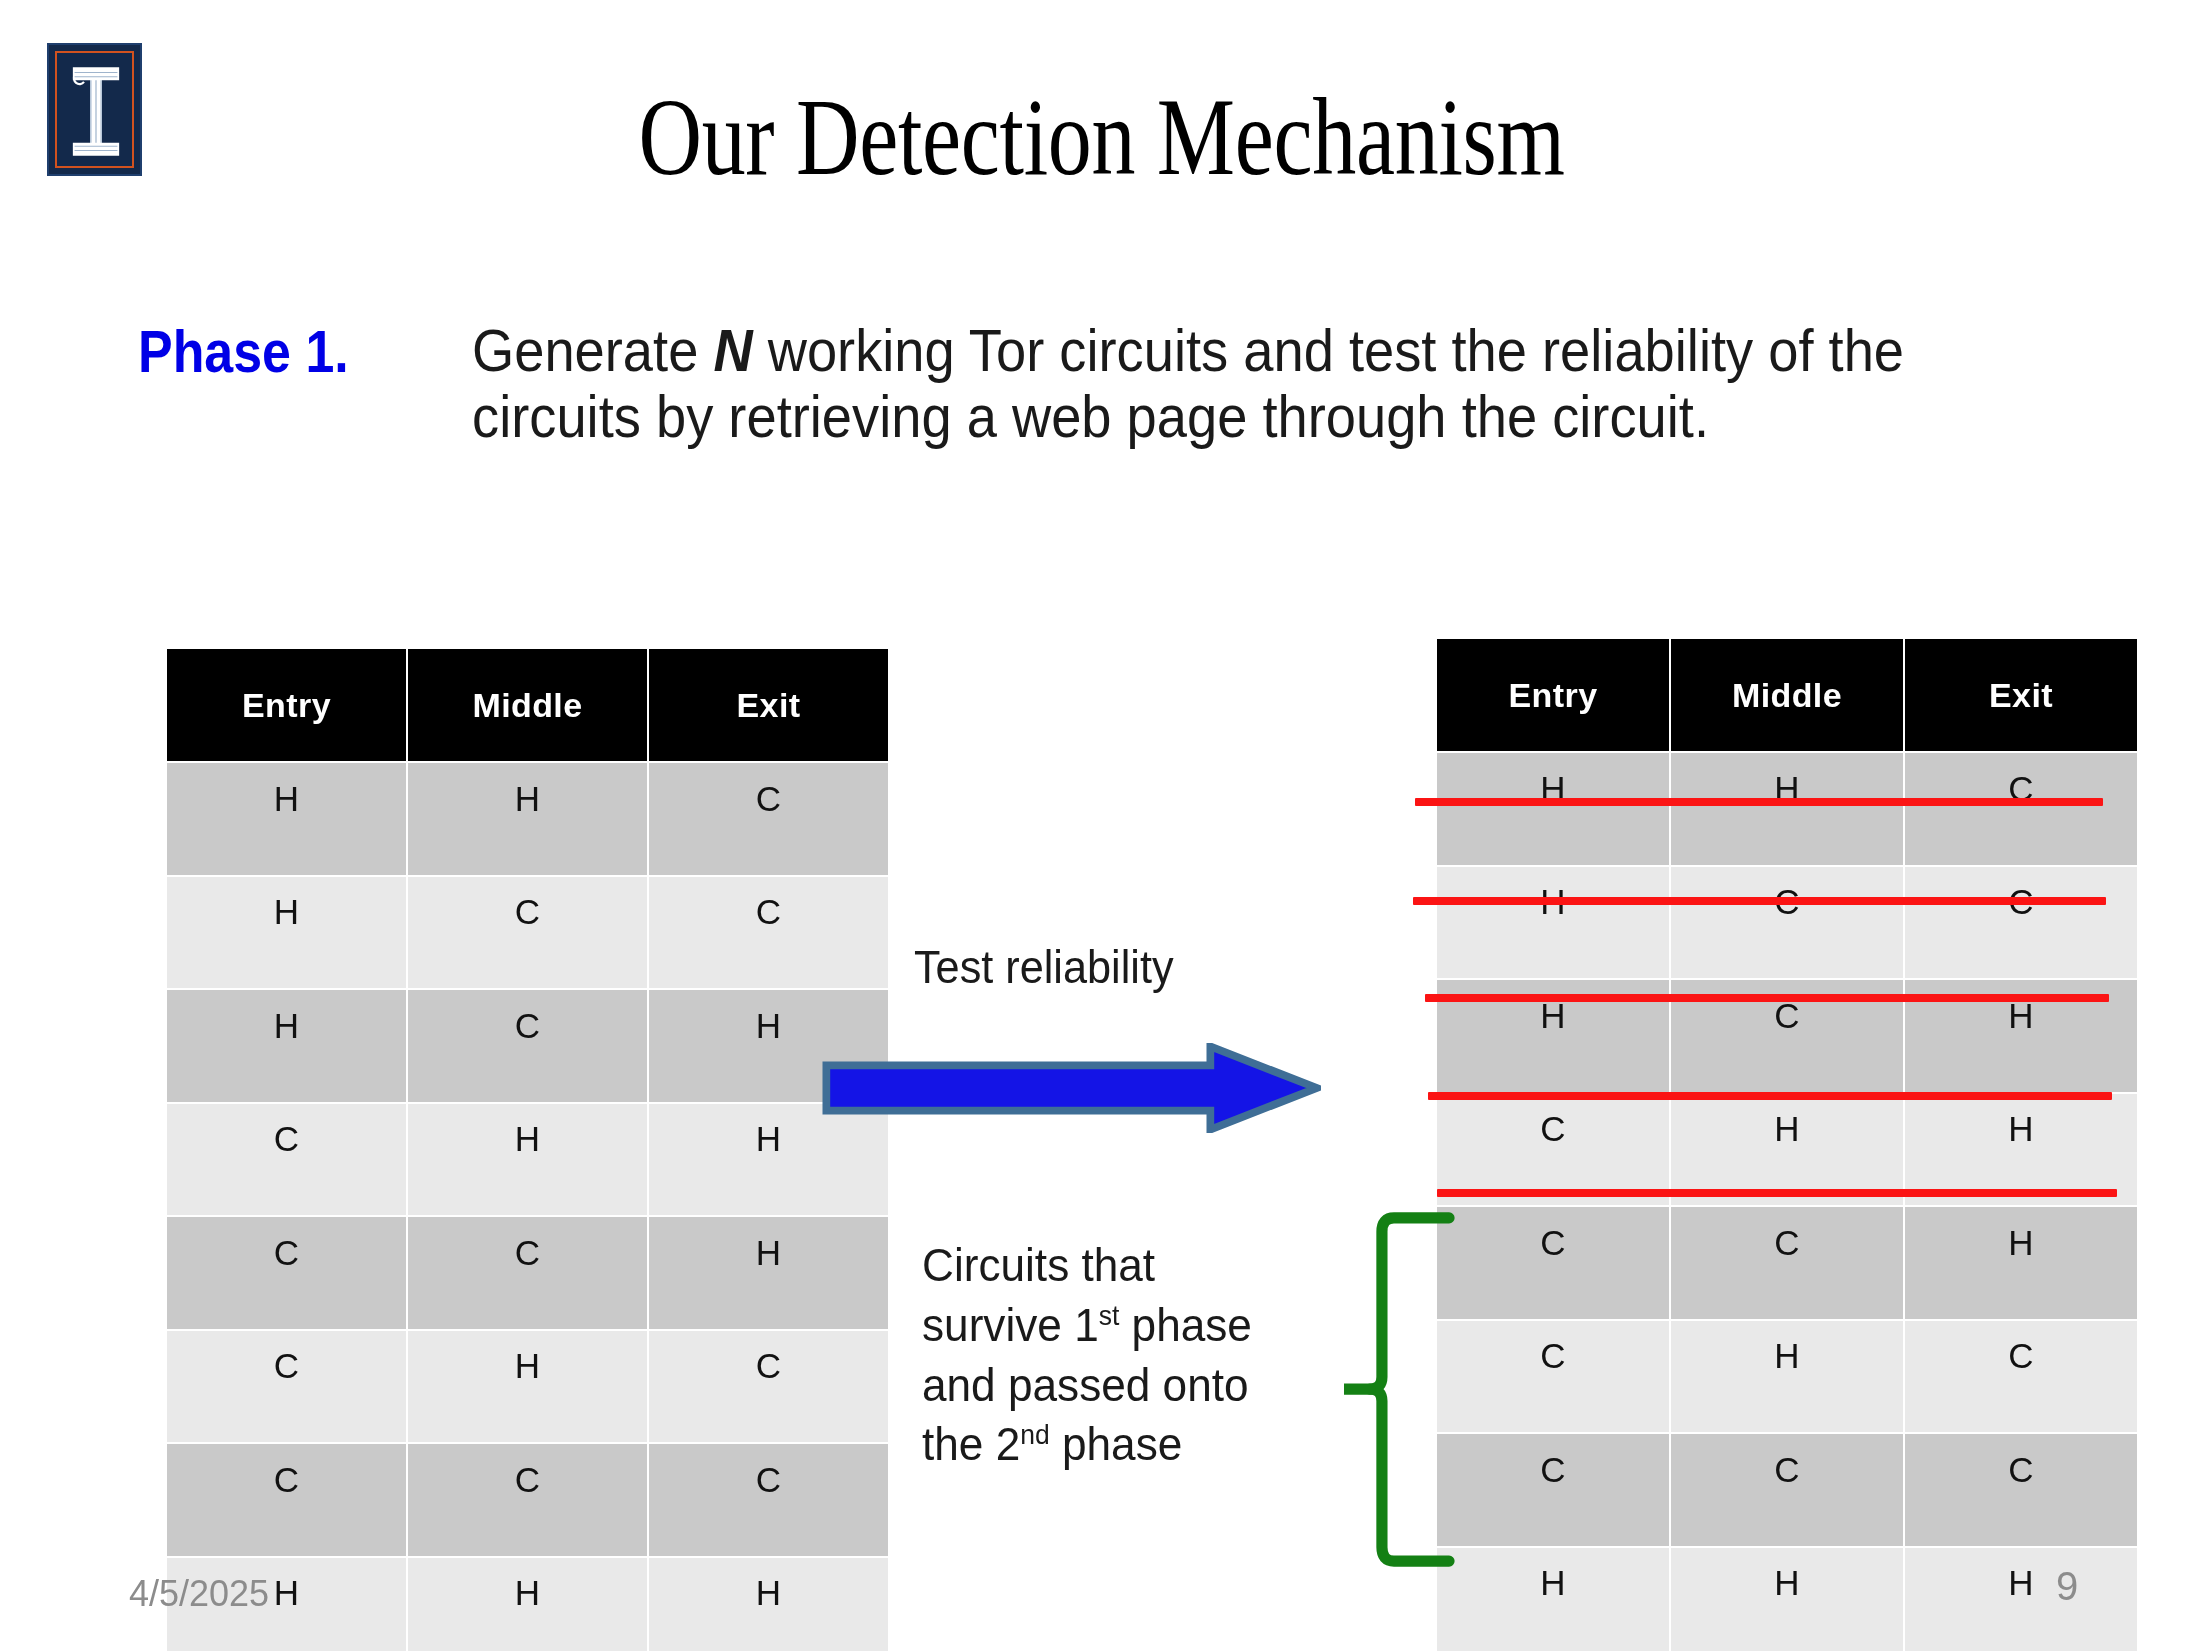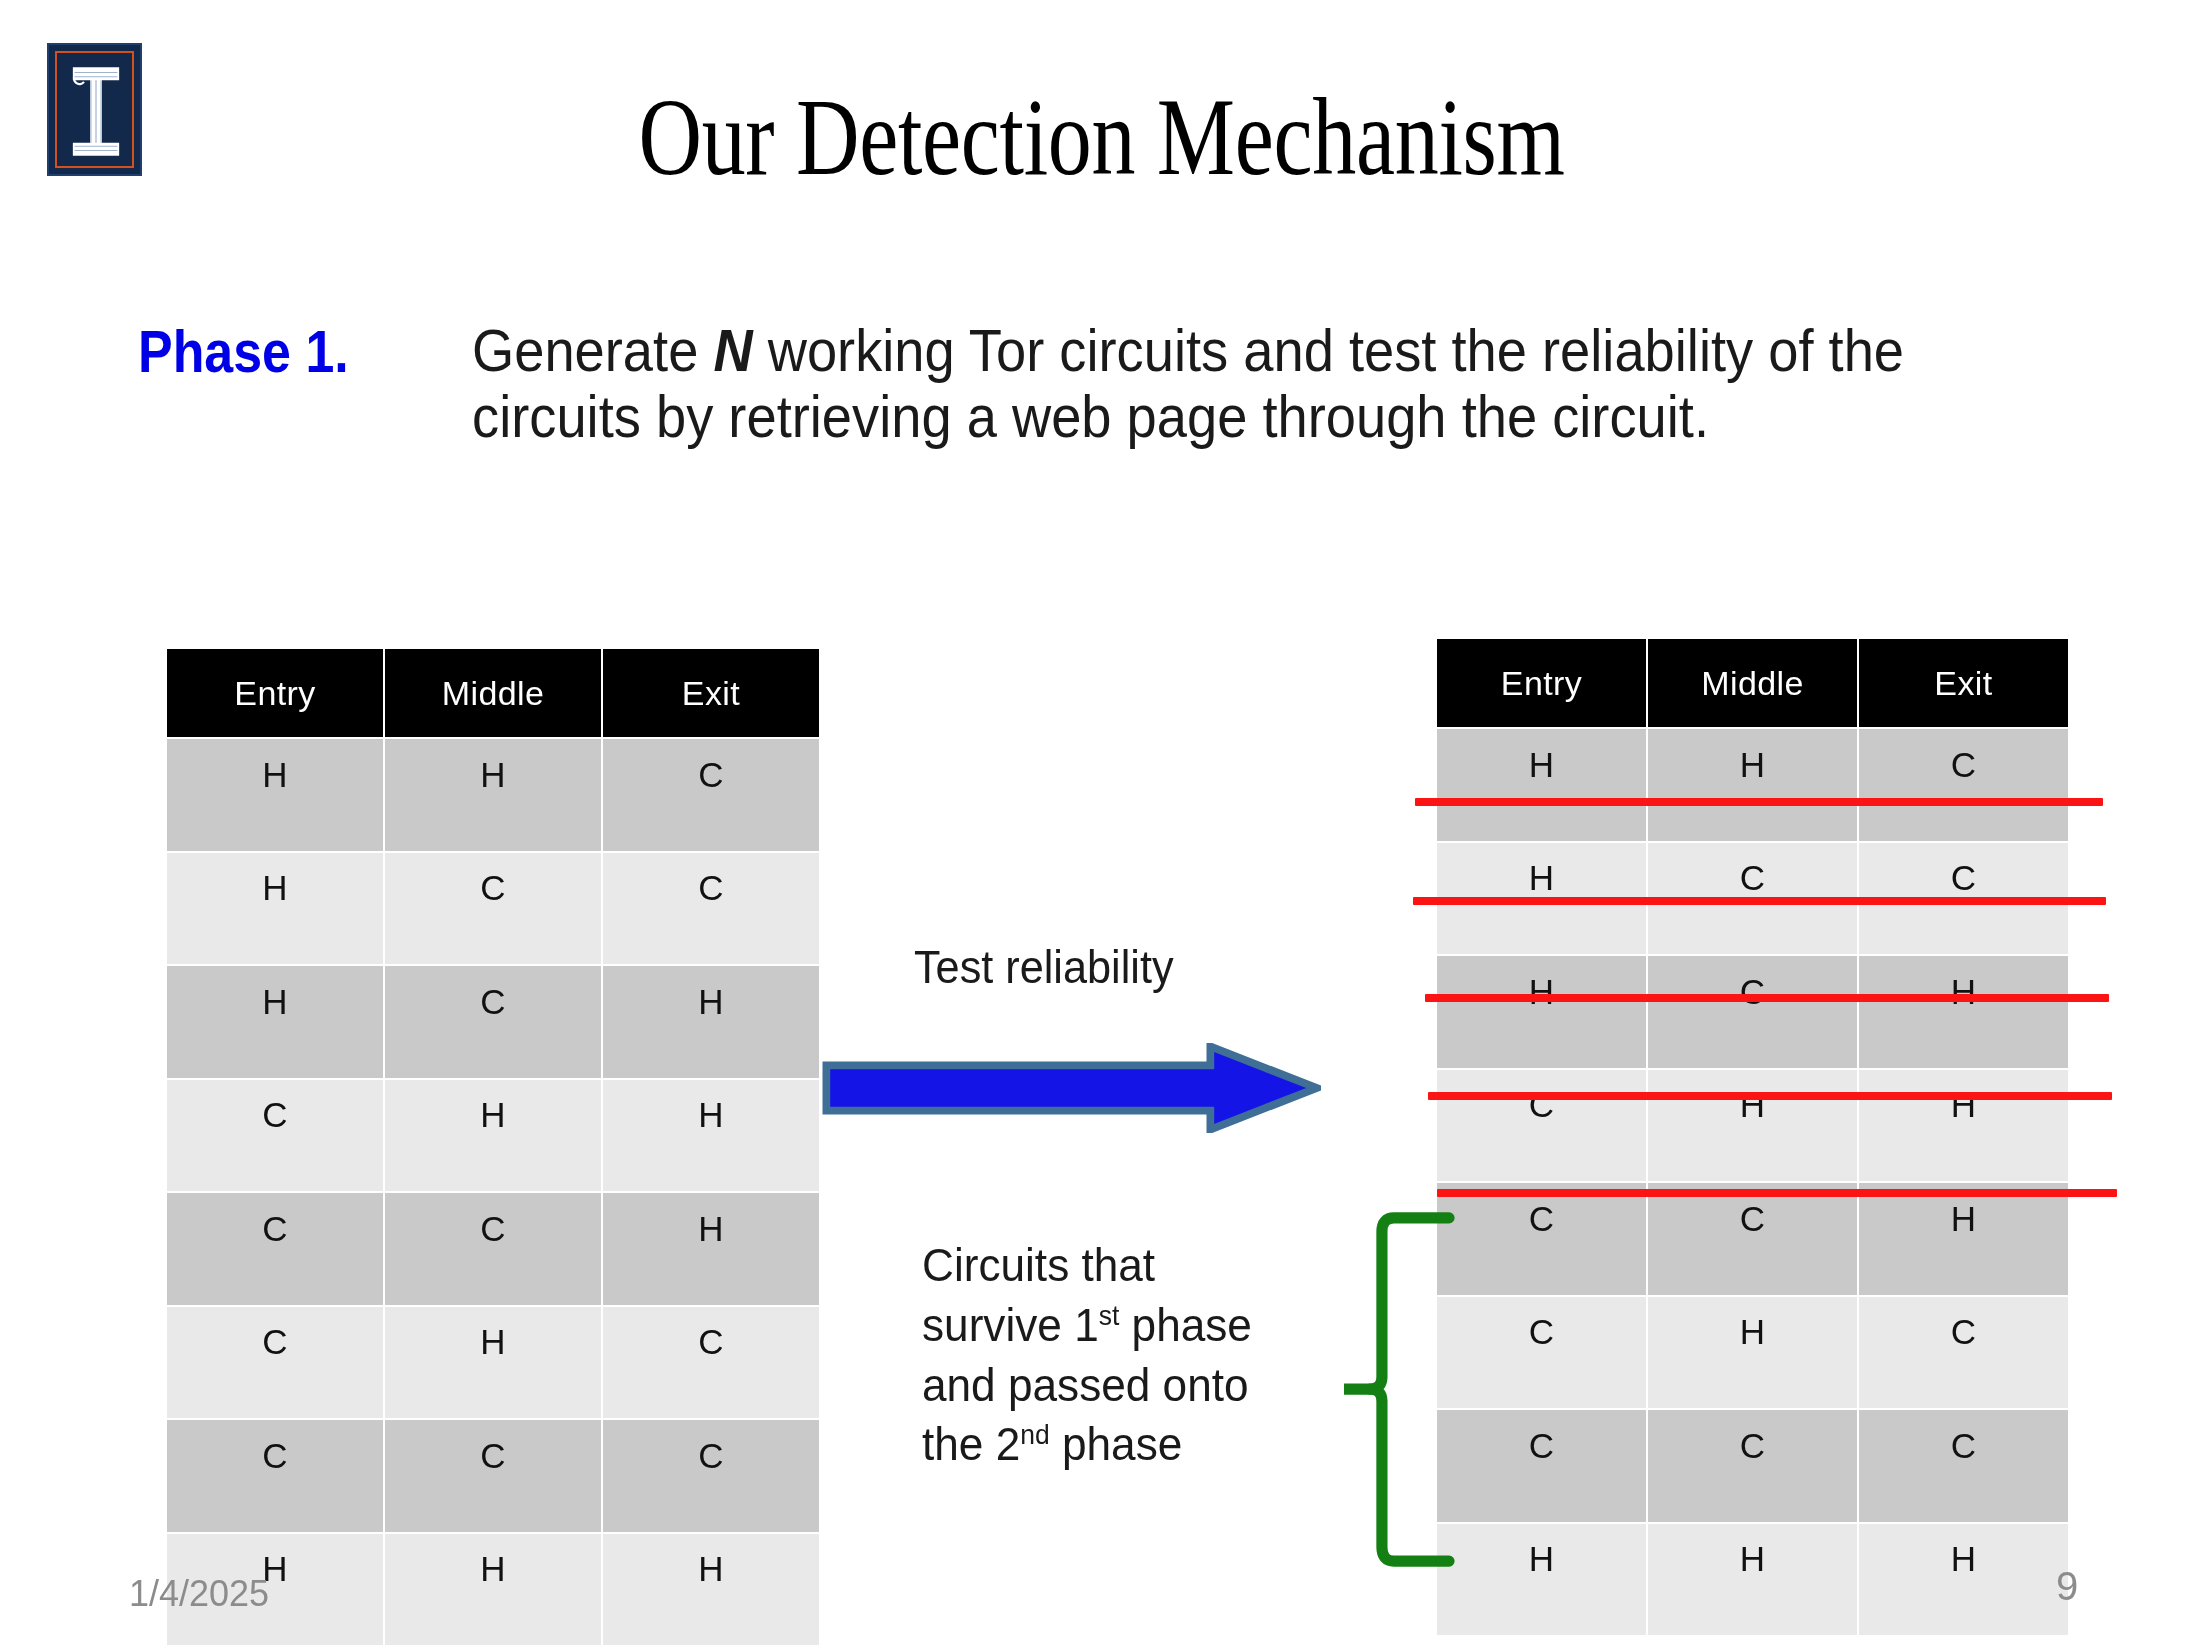--- a/index.html
+++ b/index.html
@@ -79,23 +79,23 @@
   .circuit-table {
     position: absolute;
     border-collapse: separate;
     border-spacing: 2.6px 2.6px;
     table-layout: fixed;
   }
   .circuit-table th {
     background: #000000;
     color: #ffffff;
     font-size: 34px;
-    font-weight: normal;
+    font-weight: bold;
     height: 88px;
-    padding: 0;
+    padding: 12px;
     text-align: center;
     vertical-align: middle;
     letter-spacing: 0.4px;
   }
   .circuit-table td {
     font-size: 35px;
     color: #111111;
     height: 96px;
     padding: 0;
     text-align: center;
@@ -314,15 +314,15 @@
   <line x1="30" y1="207" x2="0" y2="207" stroke="#148014" stroke-width="13" stroke-linecap="round"></line>
 </svg>
 
 <div id="survive-note">
   <div>Circuits that</div>
   <div><span>survive 1</span><sup>st</sup><span> phase</span></div>
   <div>and passed onto</div>
   <div><span>the 2</span><sup>nd</sup><span> phase</span></div>
 </div>
 
-<div id="footer-date">1/4/2025</div>
+<div id="footer-date">4/5/2025</div>
 <div id="footer-page">9</div>
 
 
 </body></html>

